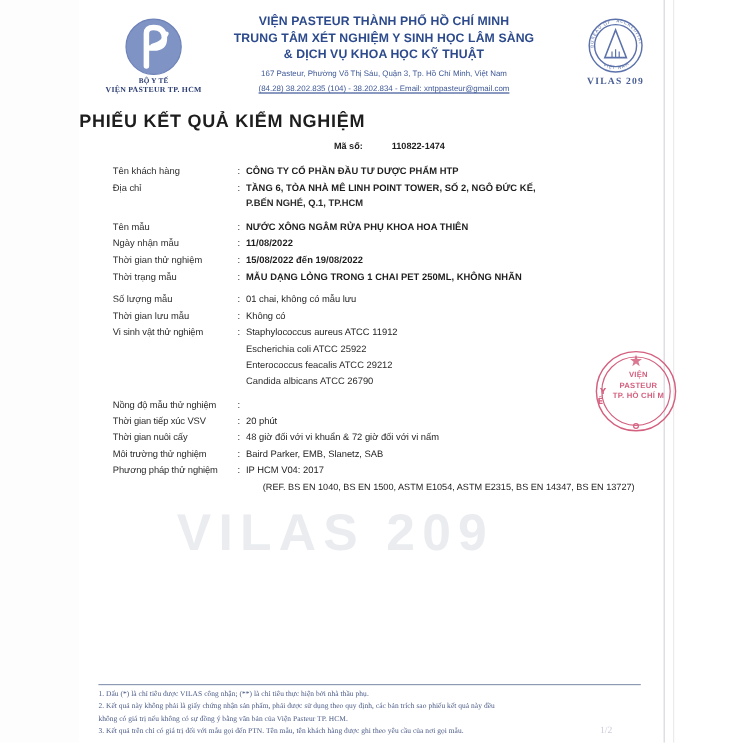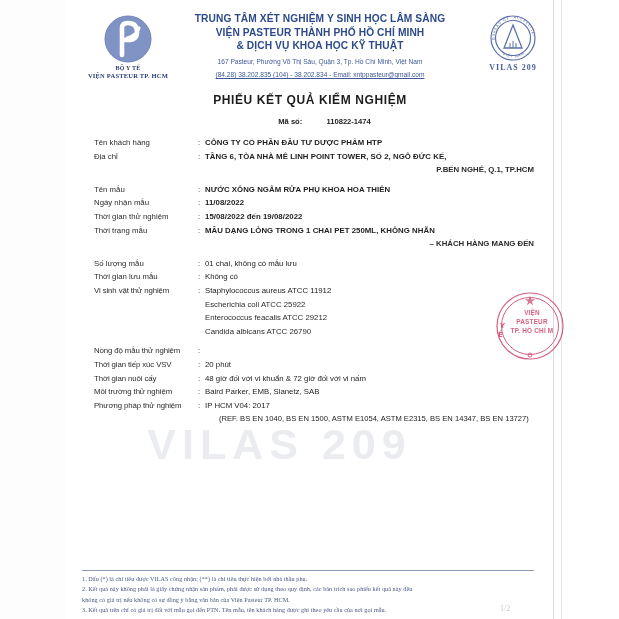--- a/index.html
+++ b/index.html
@@ -137,22 +137,22 @@
     letter-spacing: 1px;
     margin-top: 1px;
   }
 
   
   .doc-title {
     position: absolute;
     left: 66px;
     top: 93px;
     width: 488px;
-    text-align: center;
-    font-size: 12px;
+    text-align: left;
+    font-size: 15px;
     font-weight: bold;
     color: #1d1d1d;
     letter-spacing: .6px;
   }
   .code-row {
     position: absolute;
     left: 66px;
     top: 117px;
     width: 488px;
     text-align: center;
@@ -196,21 +196,21 @@
   }
   .val.bold {
     font-weight: bold;
     letter-spacing: .05px;
   }
   .cont {
     padding-left: 111px;
     font-size: 7.8px;
     line-height: 13.6px;
   }
-  .cont.bold { font-weight: bold; text-align: right; }
+  .cont.bold { font-weight: bold; }
   .sp-before { margin-top: 6px; }
   .ref-line {
     padding-left: 125px;
     font-size: 7.6px;
     line-height: 14px;
     color: #1d1d1d;
   }
 
   
   .stamp {
@@ -287,22 +287,22 @@
           <path d="M19 41 L19 14 Q19 9 25 9 Q34 9 34 18 Q34 26 25 26 L22 26" fill="none" stroke="#ffffff" stroke-width="4.6" stroke-linecap="round"></path>
           <path d="M24 24 Q33 22 36 14" fill="none" stroke="#ffffff" stroke-width="3.2" stroke-linecap="round"></path>
           <circle cx="25" cy="25" r="23" fill="none" stroke="#6d82b8" stroke-width="1"></circle>
         </svg>
       </div>
       <div class="logo-sub1">BỘ Y TẾ</div>
       <div class="logo-sub2">VIỆN PASTEUR TP. HCM</div>
     </div>
 
     <div class="org-block">
+      <div class="org-line">VIỆN PASTEUR THÀNH PHỐ HỒ CHÍ MINH</div>
       <div class="org-line">TRUNG TÂM XÉT NGHIỆM Y SINH HỌC LÂM SÀNG</div>
-      <div class="org-line">VIỆN PASTEUR THÀNH PHỐ HỒ CHÍ MINH</div>
       <div class="org-line">&amp; DỊCH VỤ KHOA HỌC KỸ THUẬT</div>
       <div class="org-addr">167 Pasteur, Phường Võ Thị Sáu, Quận 3, Tp. Hồ Chí Minh, Việt Nam</div>
       <div class="org-addr">
         <span class="u">(84.28) 38.202.835 (104) - 38.202.834 - Email: xntppasteur@gmail.com</span>
       </div>
     </div>
 
     <div class="vilas-block">
       <div class="vilas-seal">
         <svg width="48" height="48" viewBox="0 0 48 48" aria-hidden="true">
@@ -368,21 +368,20 @@
       <div class="lbl">Thời gian thử nghiệm</div>
       <div class="colon">:</div>
       <div class="val bold">15/08/2022 đến 19/08/2022</div>
     </div>
 
     <div class="row">
       <div class="lbl">Thời trạng mẫu</div>
       <div class="colon">:</div>
       <div class="val bold">MẪU DẠNG LỎNG TRONG 1 CHAI PET 250ML, KHÔNG NHÃN</div>
     </div>
-    <div class="cont bold">– KHÁCH HÀNG MANG ĐẾN</div>
 
     <div class="row sp-before">
       <div class="lbl">Số lượng mẫu</div>
       <div class="colon">:</div>
       <div class="val">01 chai, không có mẫu lưu</div>
     </div>
 
     <div class="row">
       <div class="lbl">Thời gian lưu mẫu</div>
       <div class="colon">:</div>

